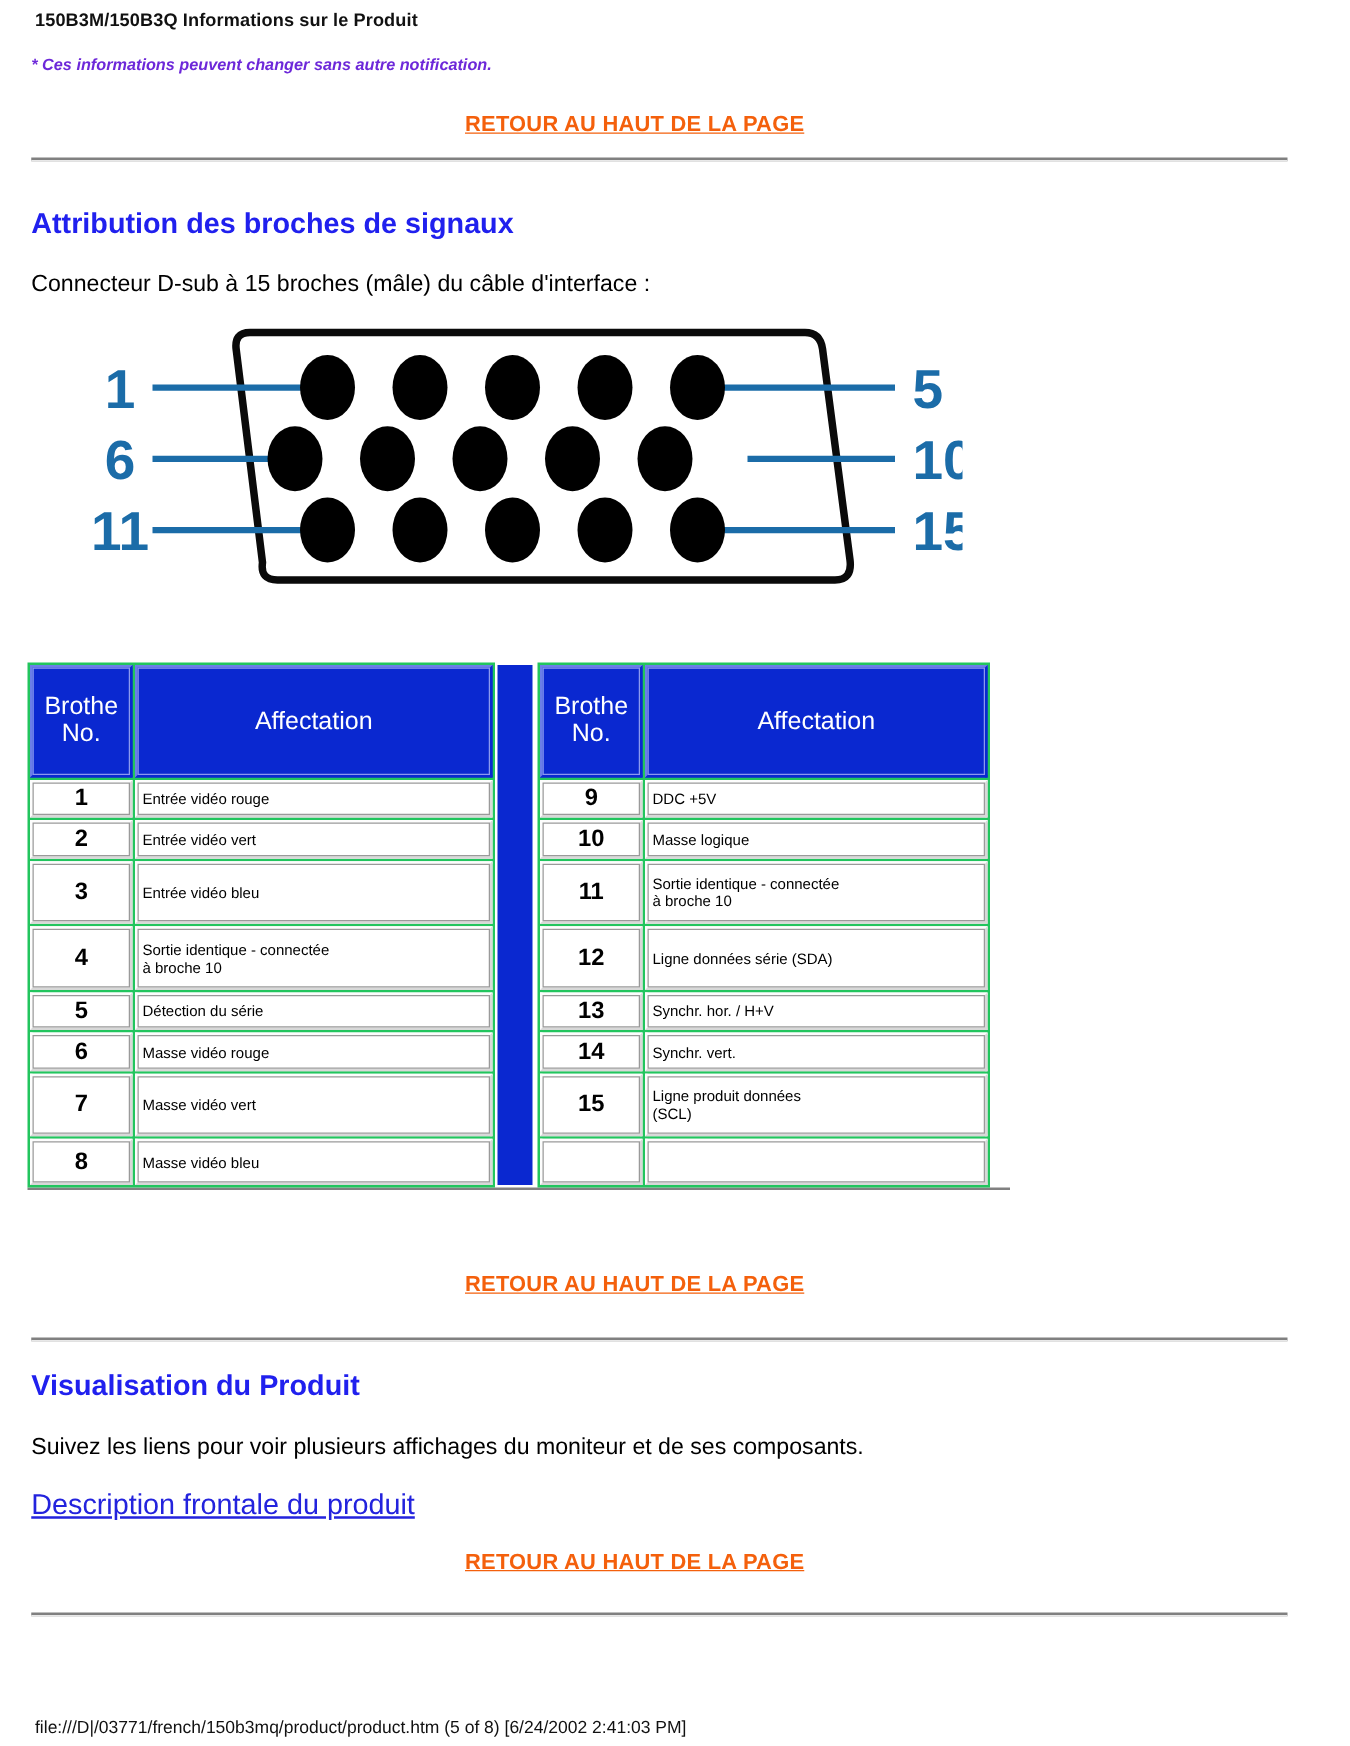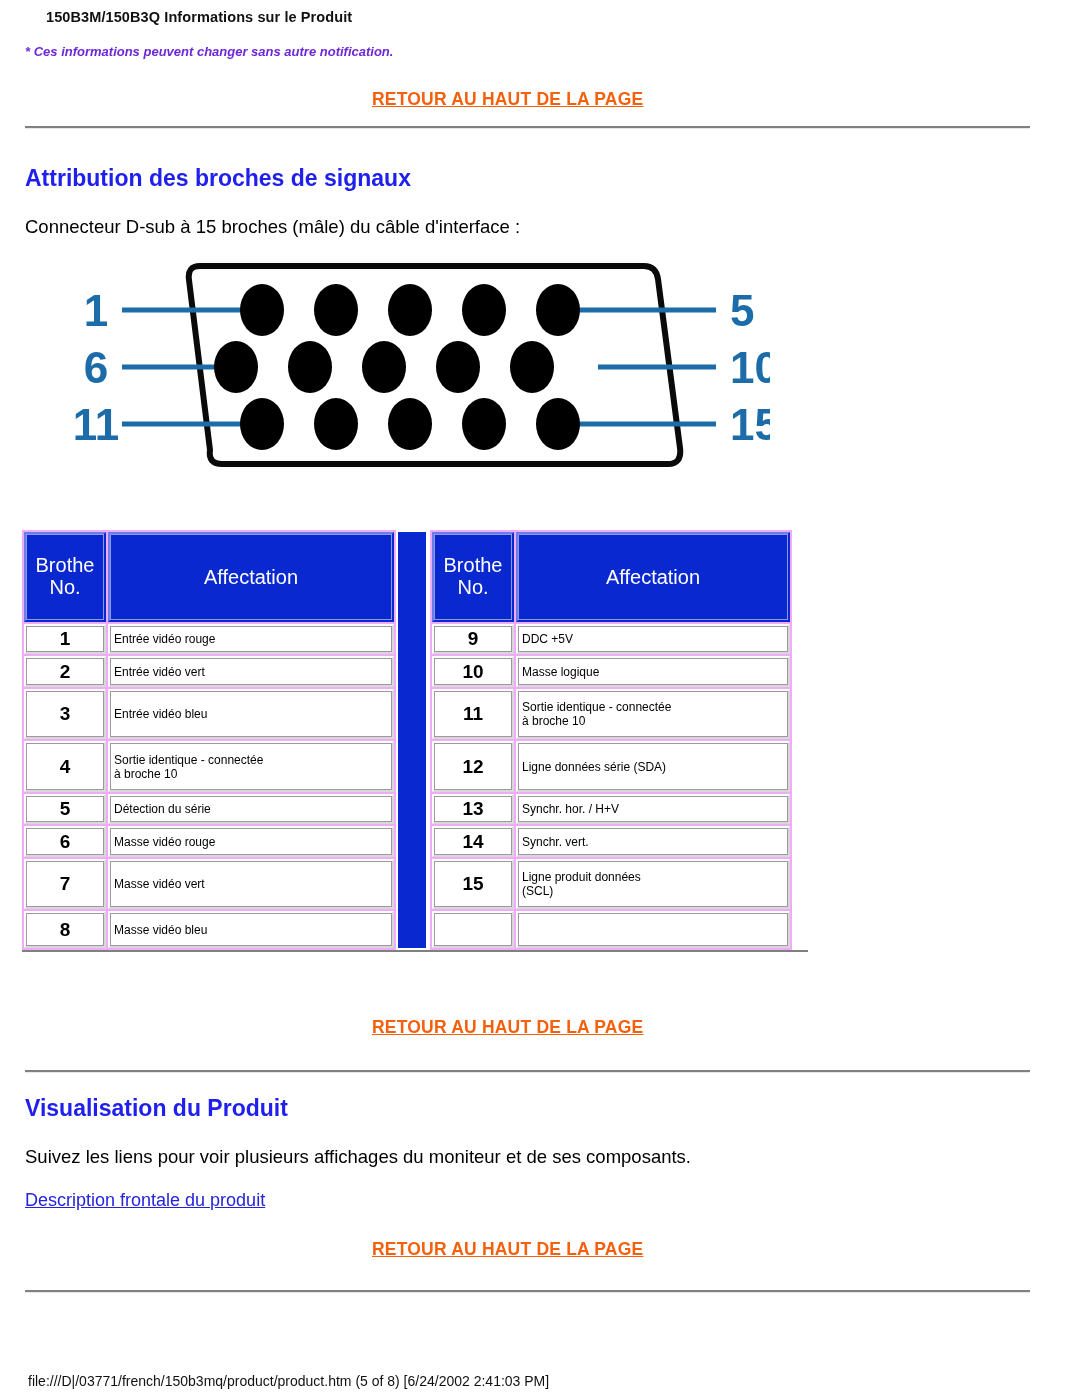--- a/index.html
+++ b/index.html
@@ -26,21 +26,20 @@
   
   .runhead {
     position: absolute;
     left: 28px;
     top: 9px;
     font-size: 14.5px;
     font-weight: bold;
     letter-spacing: 0.1px;
     color: #111;
     white-space: nowrap;
-    margin-left: 18px;
   }
 
   
   .note {
     position: absolute;
     left: 25px;
     top: 44px;
     font-size: 13px;
     font-style: italic;
     font-weight: bold;
@@ -97,21 +96,21 @@
     white-space: nowrap;
   }
   .para.p1 { top: 216px; }
   .para.p2 { top: 1146px; }
 
   
   .bluelink {
     position: absolute;
     left: 25px;
     top: 1190px;
-    font-size: 18px;
+    font-size: 23px;
     color: #2323dd;
     text-decoration: underline;
     white-space: nowrap;
     cursor: pointer;
   }
 
   
   .connector {
     position: absolute;
     left: 70px;
@@ -130,21 +129,21 @@
     height: 420px;
     display: flex;
     align-items: stretch;
     border-bottom: 2px solid #808080;
     background: #ffffff;
   }
   .ptable {
     border-collapse: separate;
     border-spacing: 2px;
     table-layout: fixed;
-    background: #f0abfc;
+    background: #22c55e;
   }
   .ptable.left  { width: 374px; }
   .ptable.right { width: 362px; }
 
   .ptable th, .ptable td {
     border: 2px solid;
     border-color: #fdfdfd #d8d8d8 #d8d8d8 #fdfdfd;
     outline: 1px solid #9a9a9a;
     outline-offset: -3px;
     padding: 1px 4px;

